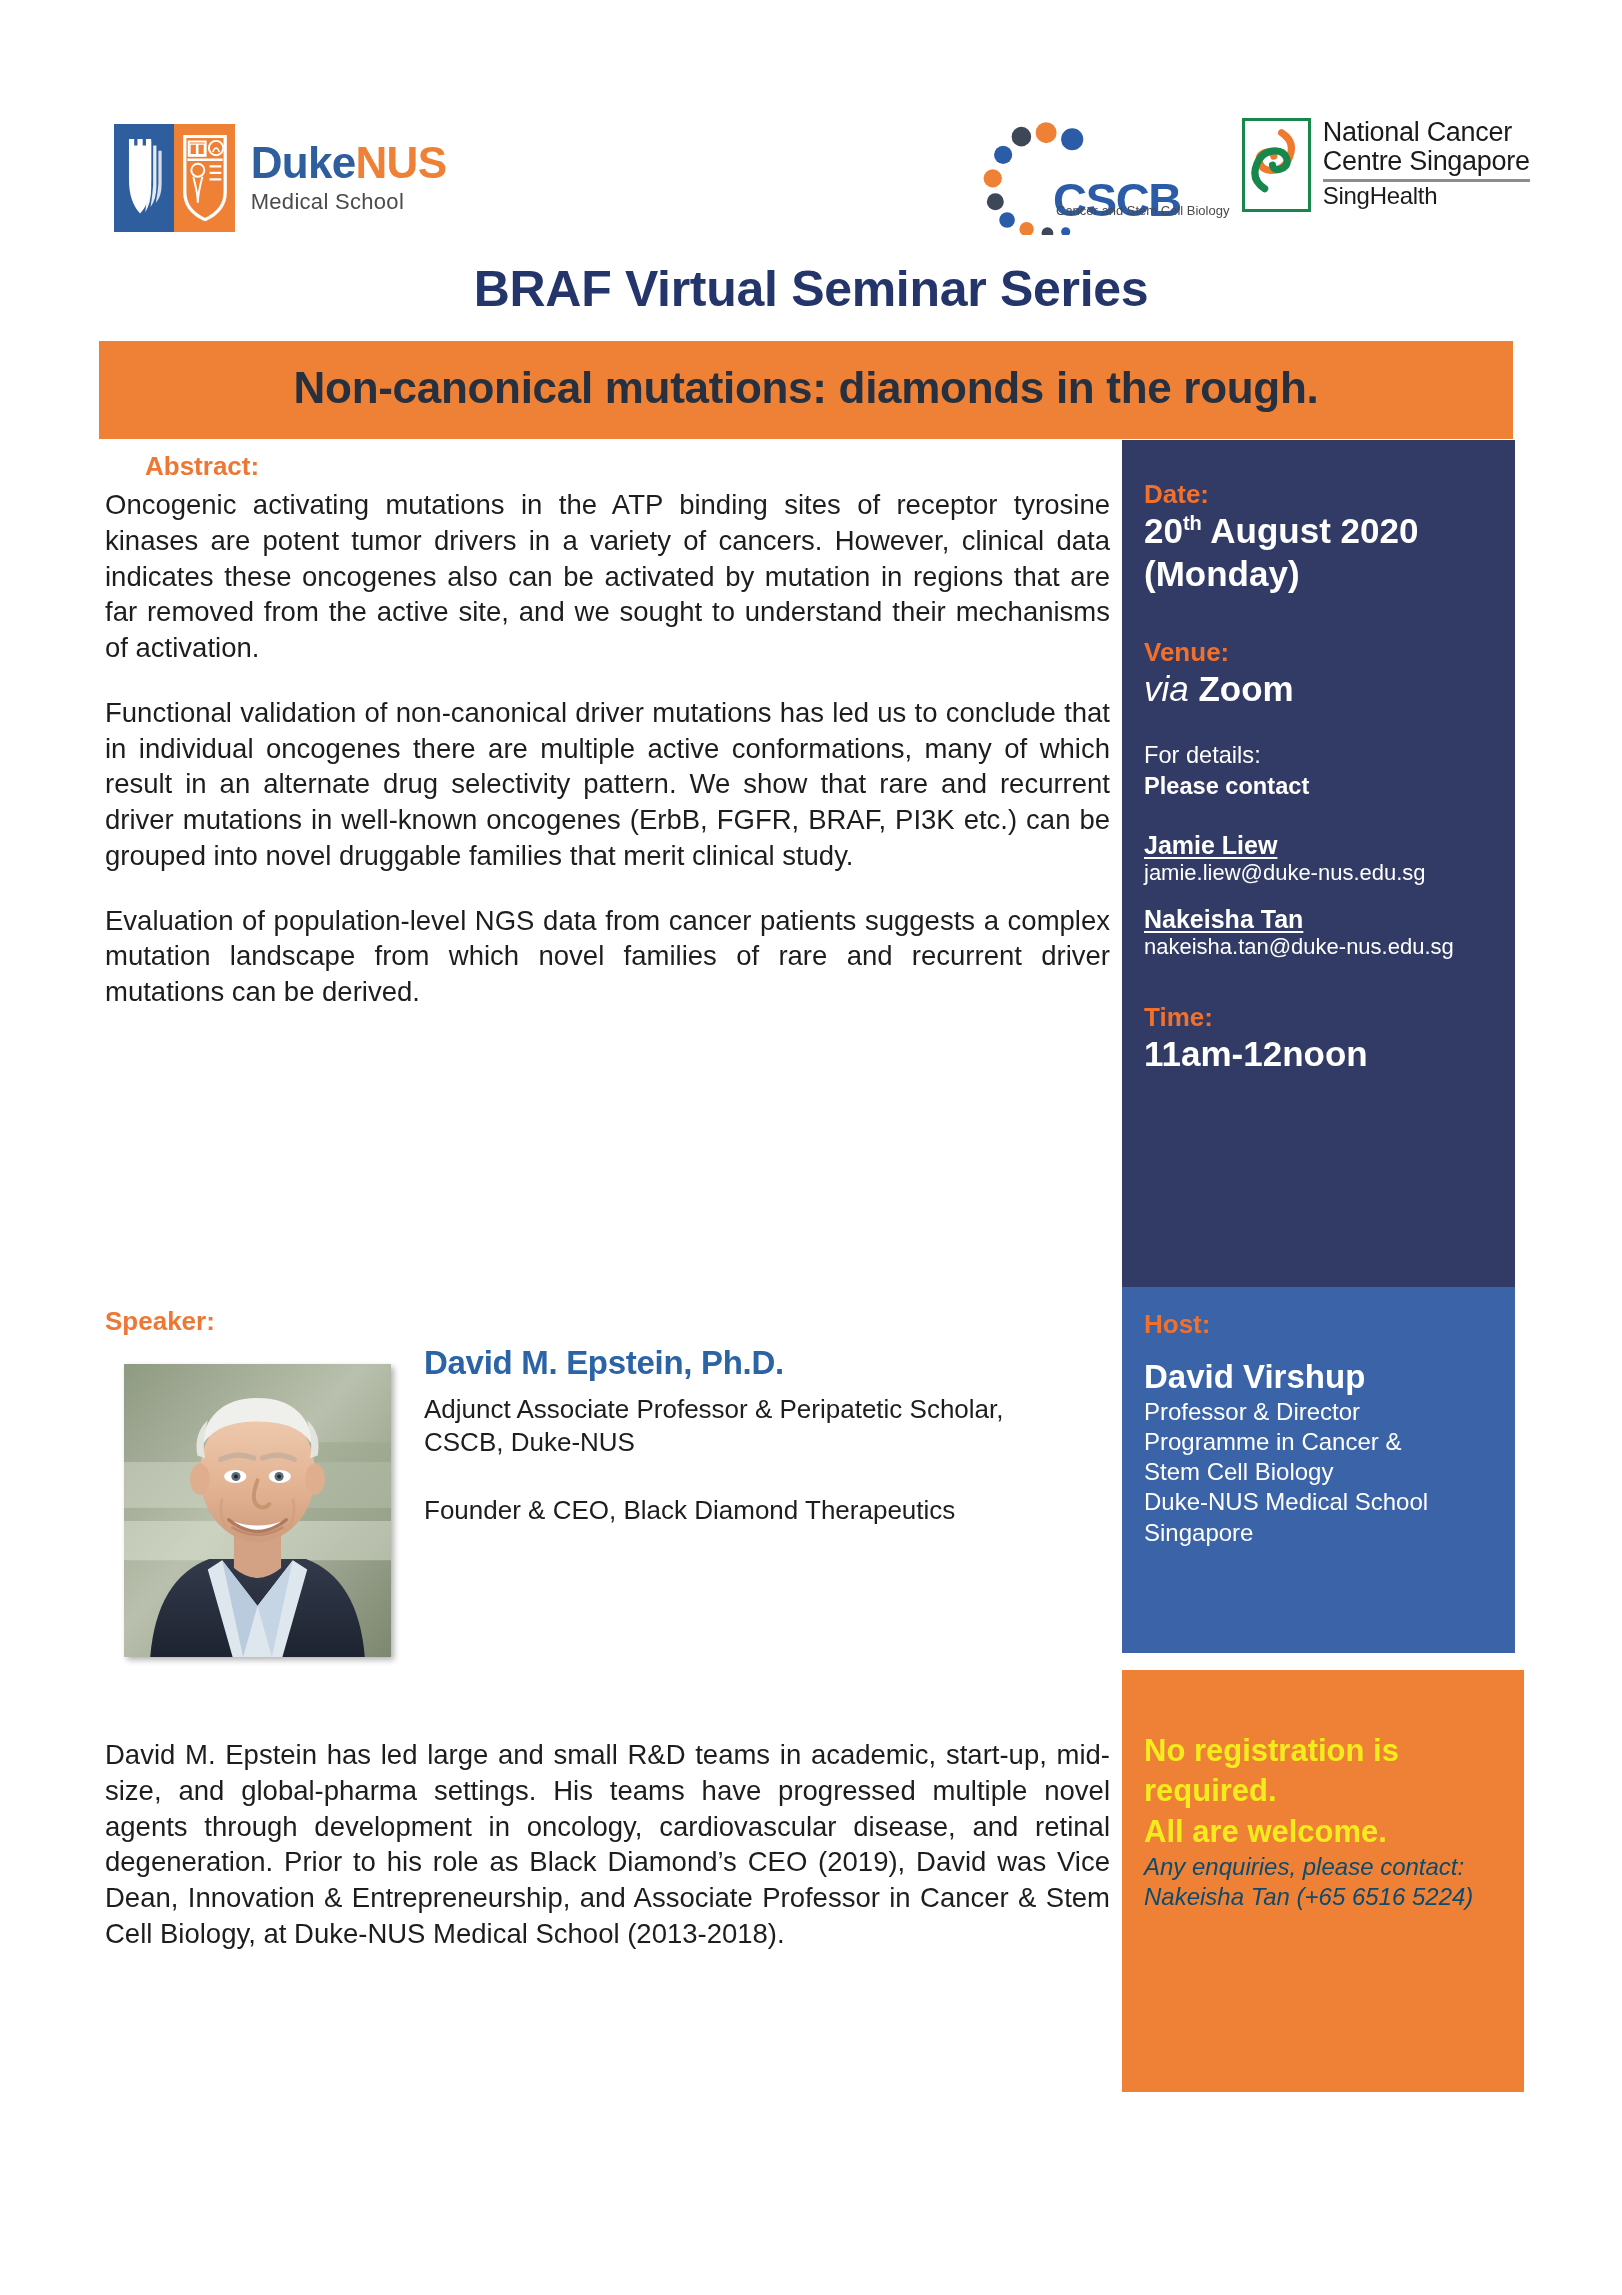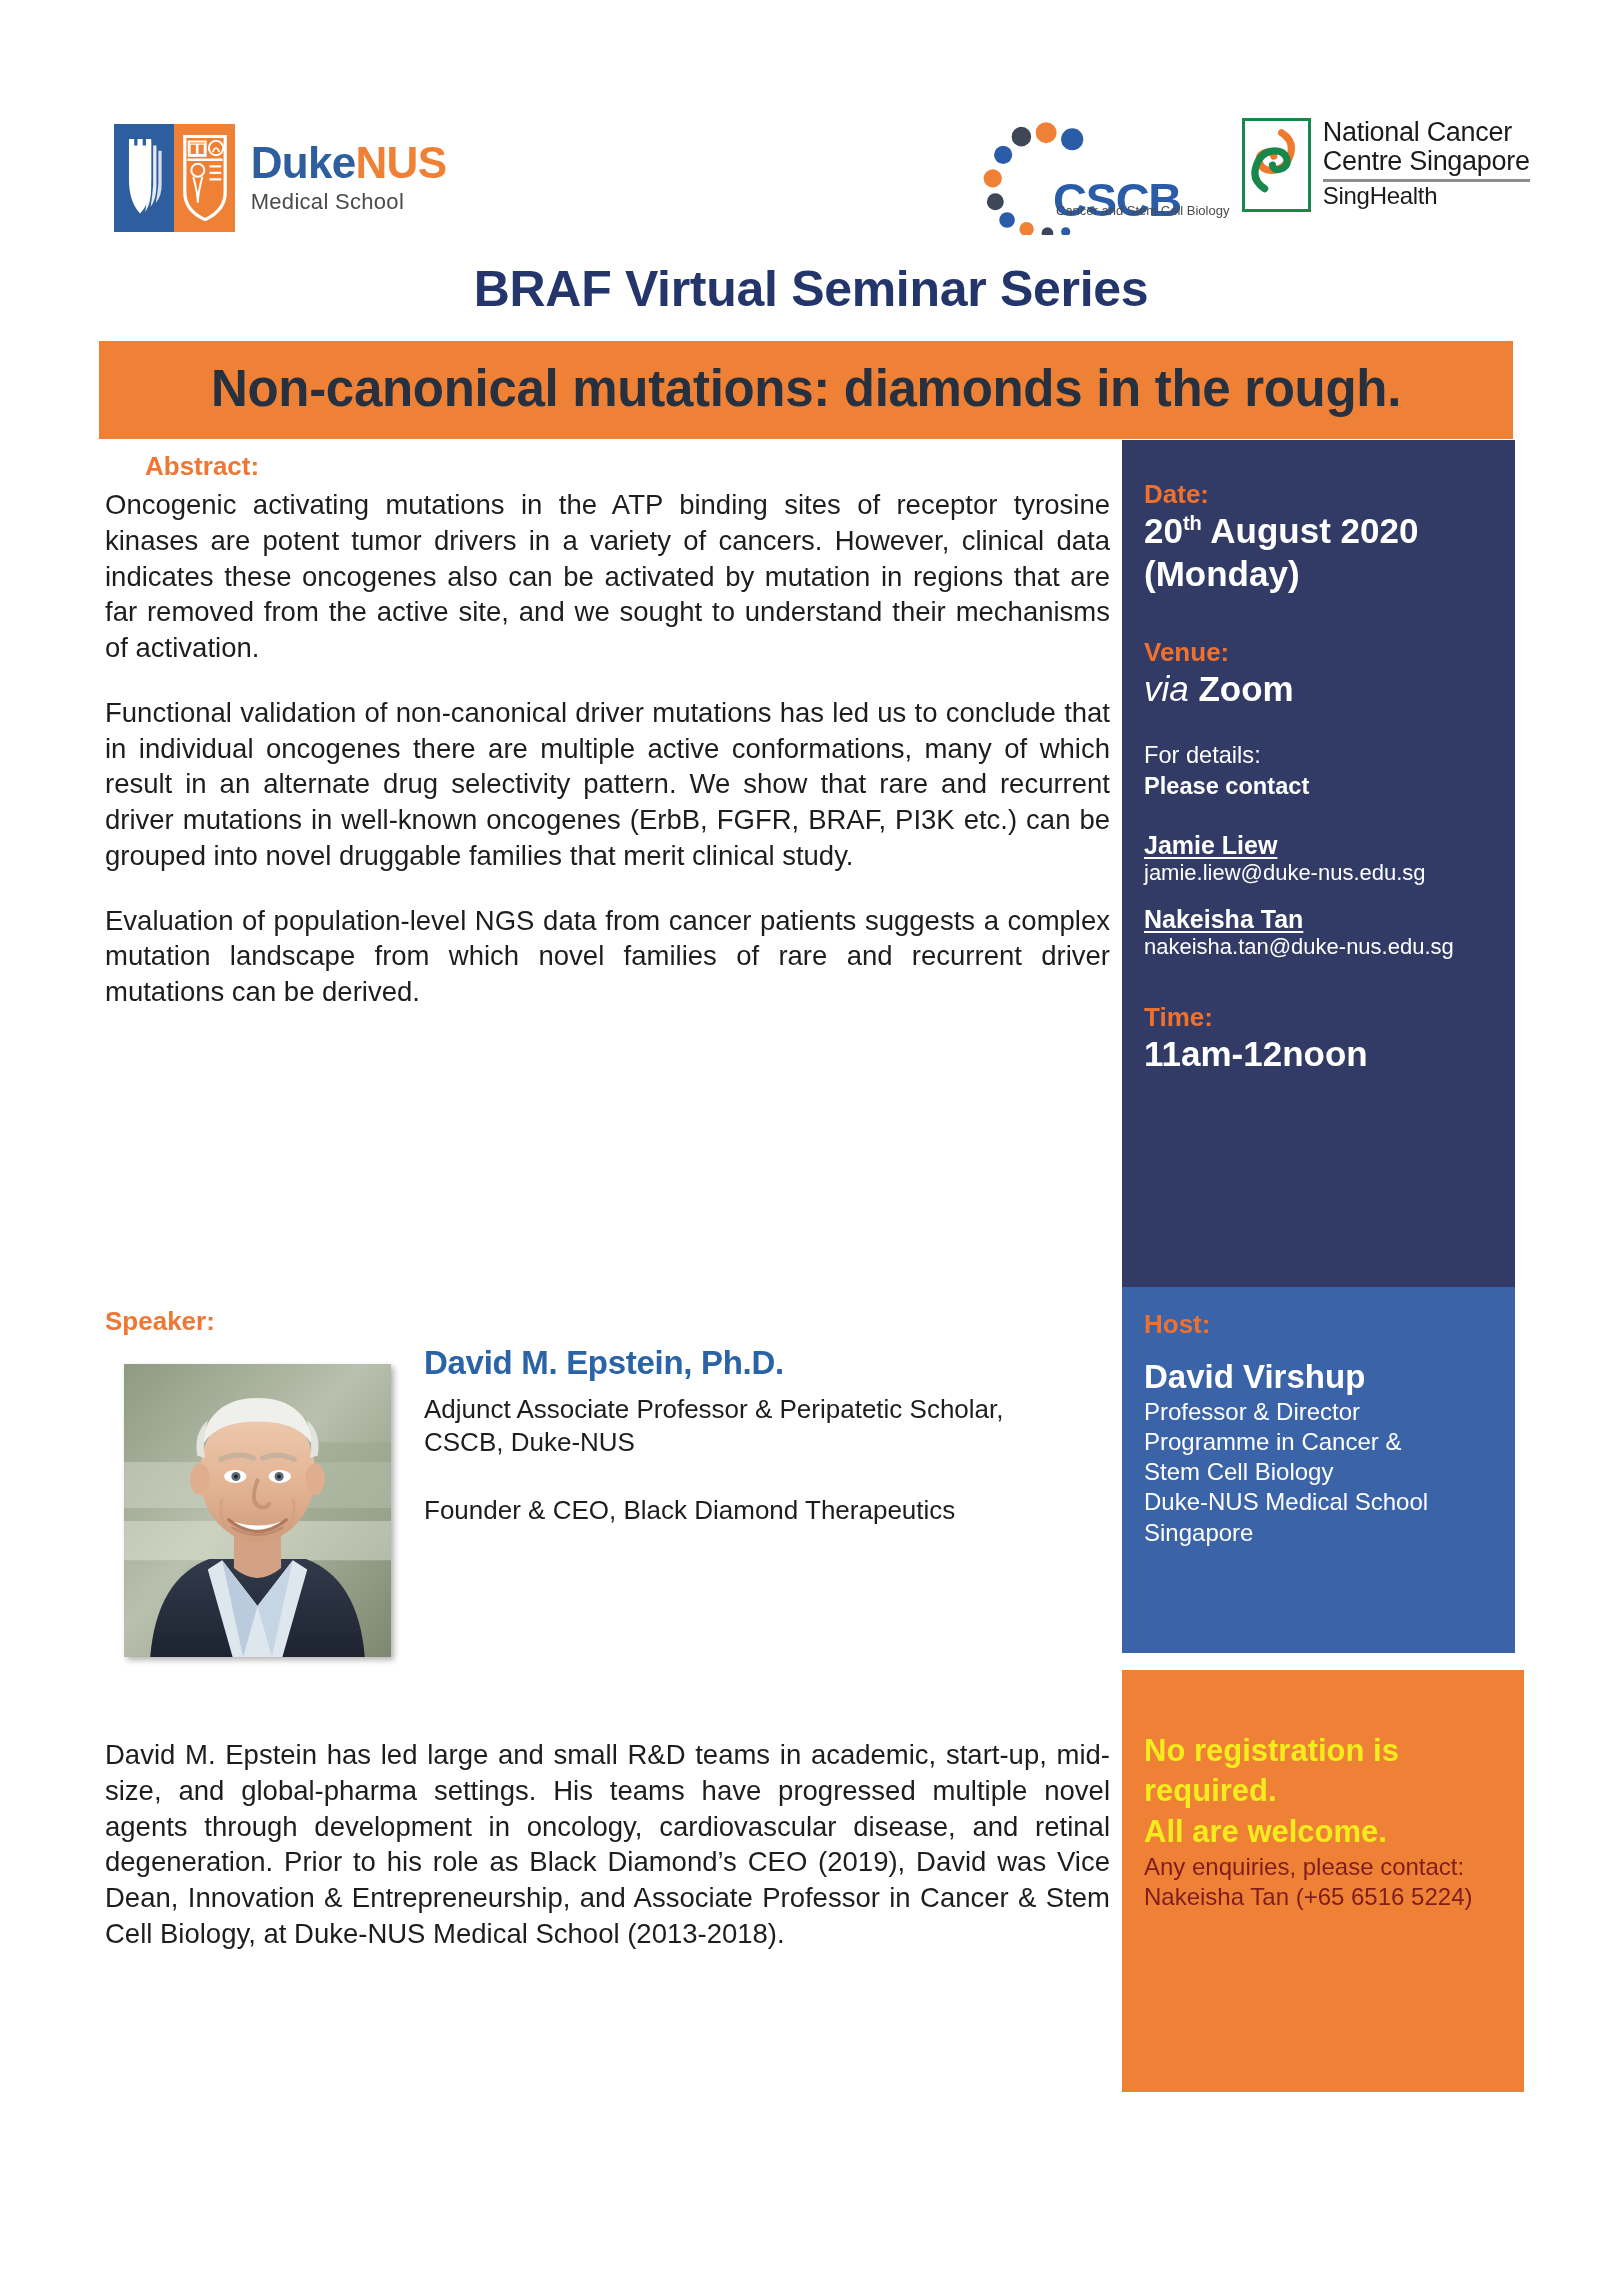--- a/index.html
+++ b/index.html
@@ -46,21 +46,21 @@
     text-align:center;font-size:50px;font-weight:bold;
     color:#23356B;letter-spacing:-0.3px;
   }
 
   
   .title-bar{
     position:absolute;left:99px;top:341px;width:1414px;height:98px;
     background:#EF8136;display:flex;align-items:center;justify-content:center;
   }
   .title-bar .t{
-    font-size:51px;font-weight:bold;color:#26303F;letter-spacing:-0.3px;
+    font-size:44px;font-weight:bold;color:#26303F;letter-spacing:-0.3px;
     padding-bottom:3.9px;
   }
 
   
   .left-col{position:absolute;left:105px;top:451px;width:1005px;}
   .abstract-label{font-size:26px;font-weight:bold;color:#EE7733;margin-bottom:5.2px;margin-left:40px;}
   .para{
     font-size:27.5px;color:#1d1d1d;line-height:1.30;
     text-align:justify;text-justify:inter-word;margin:0 0 29px 0;
   }
@@ -118,21 +118,21 @@
   }
   .email{font-size:22px;color:#ffffff;line-height:1.22;word-break:break-word;}
   .gap-s{height:18.3px;}
   .gap-m{height:30px;}
   .gap-l{height:41px;}
 
   .host-name{font-size:33px;font-weight:bold;color:#ffffff;line-height:1.2;margin-top:17px;}
   .host-line{font-size:24px;color:#ffffff;line-height:1.26;}
 
   .yellow-big{font-size:31px;font-weight:bold;color:#F5EC1D;line-height:1.30;}
-  .orange-note{font-size:24px;color:#7f1d1d;line-height:1.26;}
+  .orange-note{font-size:24px;color:#0c4a6e;line-height:1.26;font-style:italic;}
 </style>
 </head>
 <body>
 
 <div class="logo-row">
 
   <div class="dukenus">
     <div class="dn-shields">
       <div class="dn-shield-blue">
         <svg class="dn-mark" width="41" height="85" viewBox="0 0 62 130">

